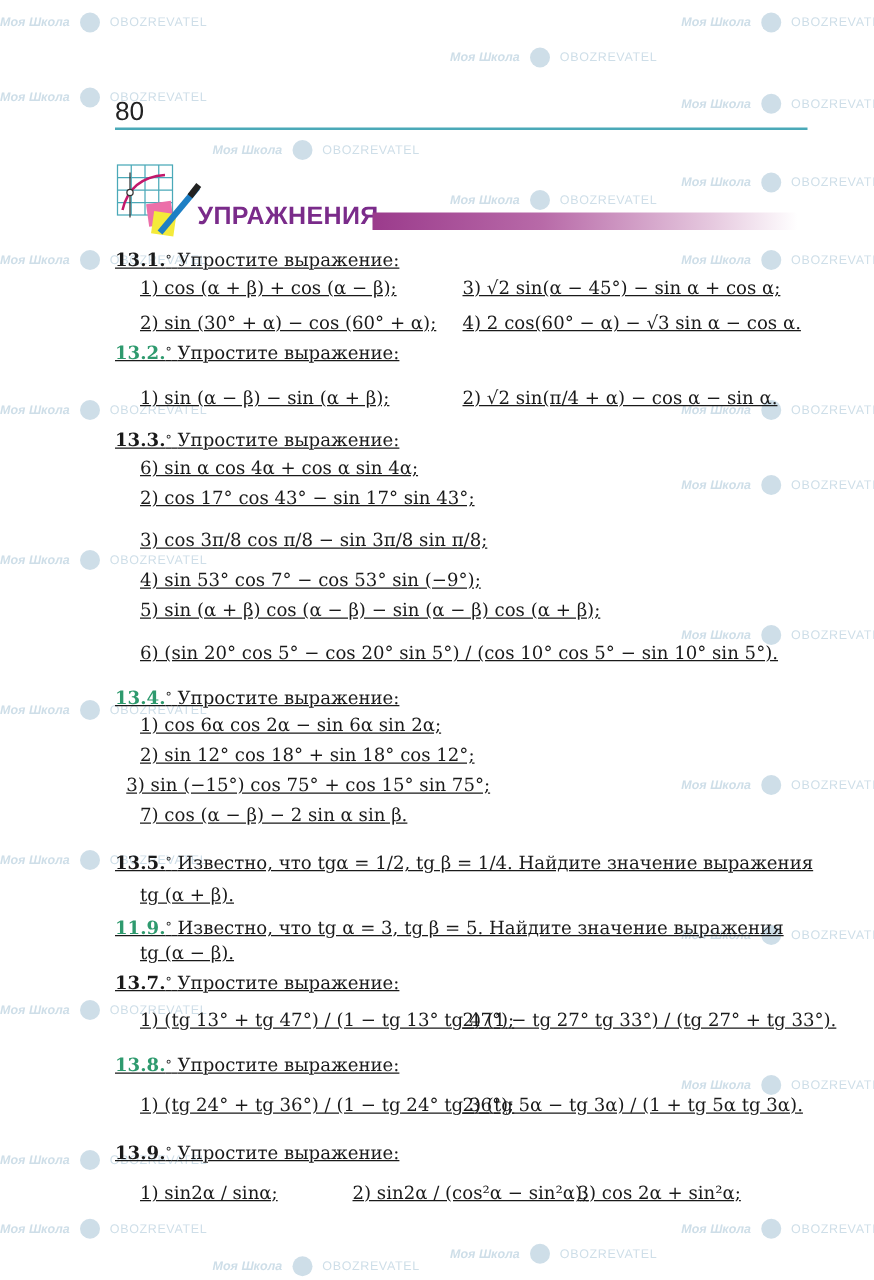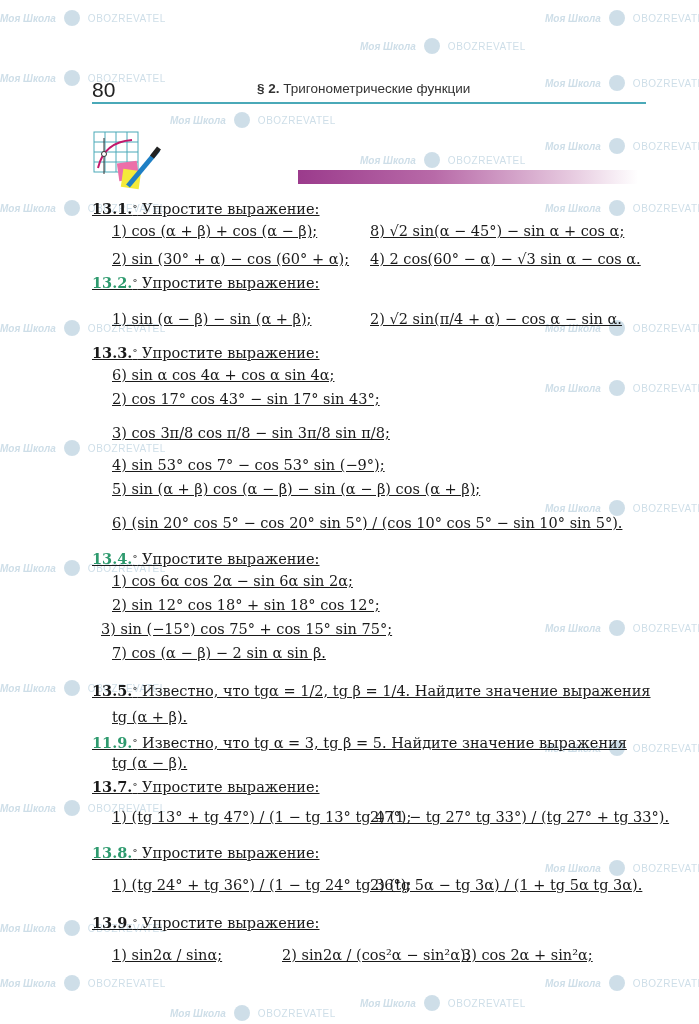--- a/index.html
+++ b/index.html
@@ -156,21 +156,20 @@
     </div>
   <div class="wm" style="left:170px;top:1005px">
       <span class="ms">Моя Школа</span>
       <span class="circ"></span>
       <span class="oz">OBOZREVATEL</span>
     </div>
 </div>
 
 <div class="header">
   <span class="page-num">80</span>
-  <span class="run-title"><b>§ 2.</b> <span>Тригонометрические функции</span></span>
 </div>
 
 <div class="banner">
   <svg width="70" height="68" style="position:absolute;left:0;top:0" viewBox="0 0 70 68">
     <g stroke="#4aa9b8" stroke-width="1" fill="none">
       <rect x="2" y="4" width="44" height="40"></rect>
       <line x1="13" y1="4" x2="13" y2="44"></line>
         <line x1="24" y1="4" x2="24" y2="44"></line>
         <line x1="35" y1="4" x2="35" y2="44"></line>
       <line x1="2" y1="14" x2="46" y2="14"></line>
@@ -178,28 +177,29 @@
         <line x1="2" y1="34" x2="46" y2="34"></line>
     </g>
     <path d="M6 40 Q12 14 40 12" stroke="#c2186b" stroke-width="2" fill="none"></path>
     <line x1="12" y1="10" x2="12" y2="46" stroke="#333" stroke-width="1"></line>
     <circle cx="12" cy="26" r="2.5" fill="#fff" stroke="#333"></circle>
     <rect x="26" y="34" width="20" height="18" fill="#ec6fa9" transform="rotate(-8 36 43)"></rect>
     <rect x="30" y="42" width="18" height="18" fill="#f4ea3a" transform="rotate(8 39 51)"></rect>
     <line x1="36" y1="58" x2="66" y2="22" stroke="#1e7fc4" stroke-width="5"></line>
     <line x1="60" y1="29" x2="67" y2="20" stroke="#222" stroke-width="5"></line>
   </svg>
+  <span class="title">УПРАЖНЕНИЯ</span>
   <div class="bar"></div>
 </div>
 
 <div class="content">
 
   <div class="row" style="top:0;left:0"><span class="num">13.1.</span><span class="deg">°</span> <span>Упростите выражение:</span></div>
   <div class="row" style="top:22px;left:20px">1) cos (α + β) + cos (α − β);</div>
-  <div class="row" style="top:22px;left:278px">8) √2 sin(α − 45°) − sin α + cos α;</div>
+  <div class="row" style="top:22px;left:278px">3) √2 sin(α − 45°) − sin α + cos α;</div>
   <div class="row" style="top:50px;left:20px">2) sin (30° + α) − cos (60° + α);</div>
   <div class="row" style="top:50px;left:278px">4) 2 cos(60° − α) − √3 sin α − cos α.</div>
 
   <div class="row" style="top:74px;left:0"><span class="num green">13.2.</span><span class="deg">°</span> <span>Упростите выражение:</span></div>
   <div class="row" style="top:110px;left:20px">1) sin (α − β) − sin (α + β);</div>
   <div class="row" style="top:110px;left:278px">2) √2 sin(π/4 + α) − cos α − sin α.</div>
 
   <div class="row" style="top:144px;left:0"><span class="num">13.3.</span><span class="deg">°</span> <span>Упростите выражение:</span></div>
   <div class="row" style="top:166px;left:20px">6) sin α cos 4α + cos α sin 4α;</div>
   <div class="row" style="top:190px;left:20px">2) cos 17° cos 43° − sin 17° sin 43°;</div>

